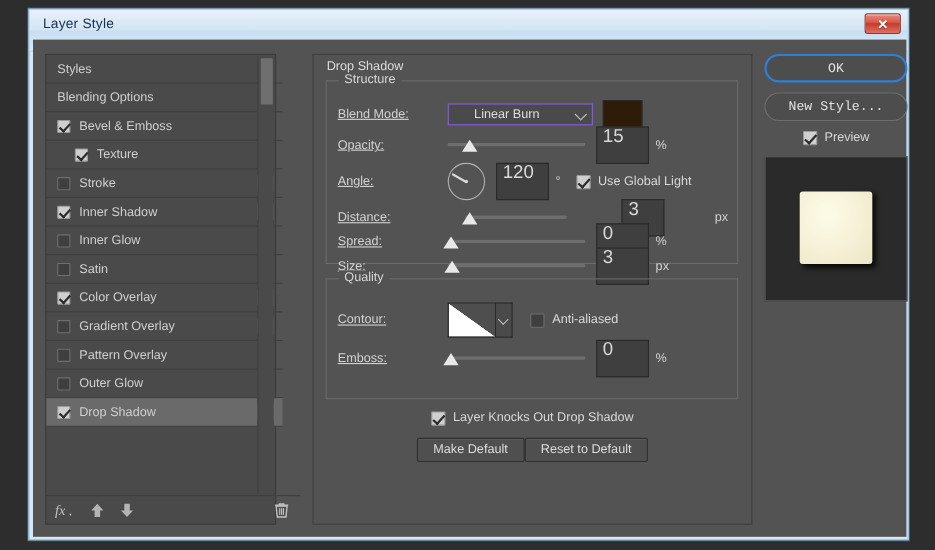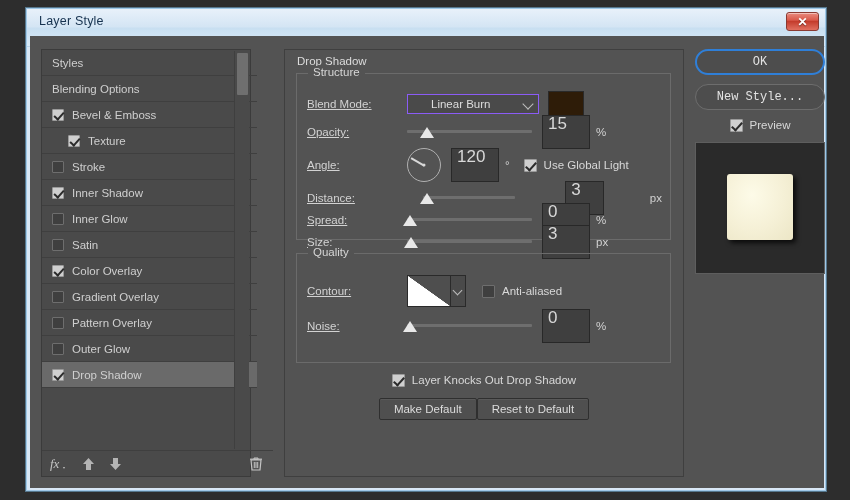--- a/index.html
+++ b/index.html
@@ -609,21 +609,21 @@
                 <span class="chev"></span>
               </div>
             </div>
             <span class="ckrow" style="margin-left:16px;">
               <span class="cbox2"></span>
               <span>Anti-aliased</span>
             </span>
           </div>
 
           <div class="frow" style="left:10px; top:62px; width:355px;">
-            <span class="flabel" style="width:92px;">Noise:</span>
+            <span class="flabel" style="width:92px;">Emboss:</span>
             <div class="slider" style="width:125px; margin-left:8px;">
               <div class="track"></div>
               <div class="thumb" style="left:2%;"></div>
             </div>
             <div class="numbox" style="width:48px; margin-left:10px;">0</div>
             <span class="unit">%</span>
           </div>
         </div>
 
         <div style="position:absolute; left:0; top:324px; width:398px; display:flex; justify-content:center;">

